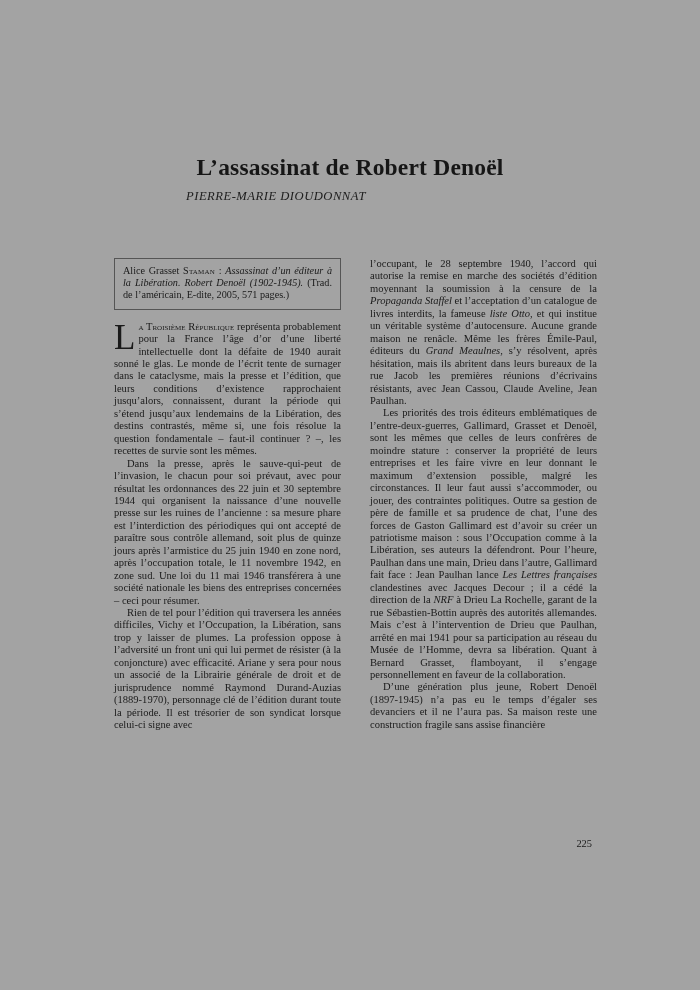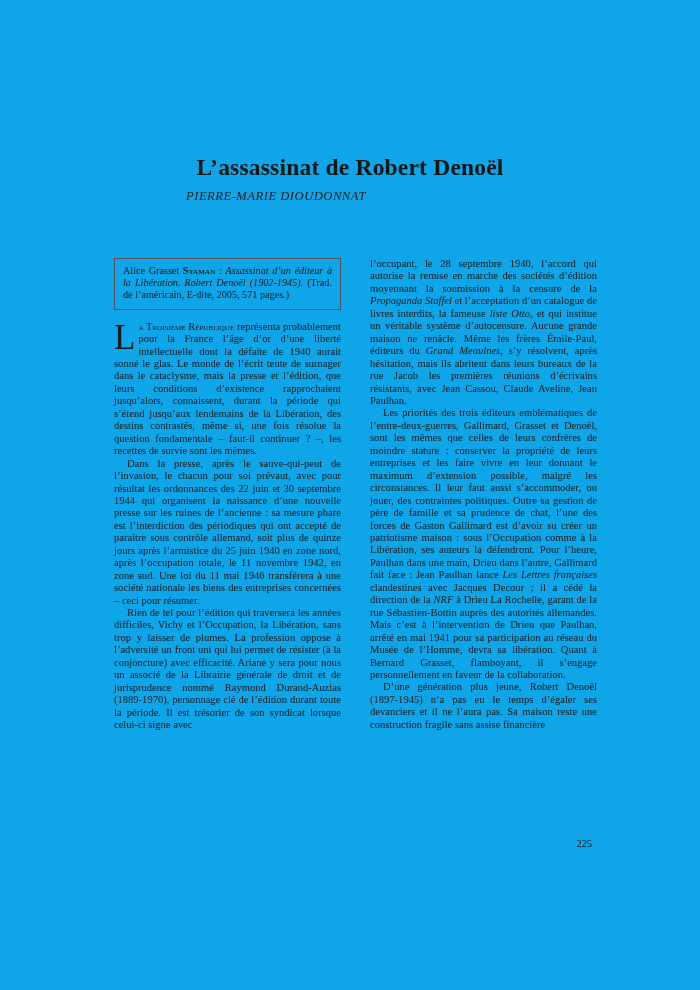--- a/index.html
+++ b/index.html
@@ -13,21 +13,21 @@
     font-family: "Liberation Serif", "DejaVu Serif", serif;
     color: #1a1a1a;
     position: relative;
     overflow: hidden;
   }
   .page {
     position: absolute;
     left: 0; top: 0;
     width: 700px;
     height: 990px;
-    background: #0ea5e9;
+    background: #a3a3a3;
   }
   .title {
     position: absolute;
     left: 0; top: 138px;
     width: 700px;
     text-align: center;
     font-size: 23.5px;
     letter-spacing: 0.2px;
     color: #161616;
   }
@@ -65,21 +65,20 @@
     border: 1px solid #555;
     padding: 6px 8px 7px 8px;
     margin-bottom: 11px;
     font-size: 10.2px;
     line-height: 12.2px;
     text-align: justify;
   }
   .smallcaps {
     font-variant: small-caps;
     letter-spacing: 0.2px;
-    font-weight: bold;
   }
   em, .ital { font-style: italic; }
   p {
     margin: 0;
     text-indent: 13px;
   }
   p.noindent { text-indent: 0; }
   .dropcap-para {
     text-indent: 0;
   }

